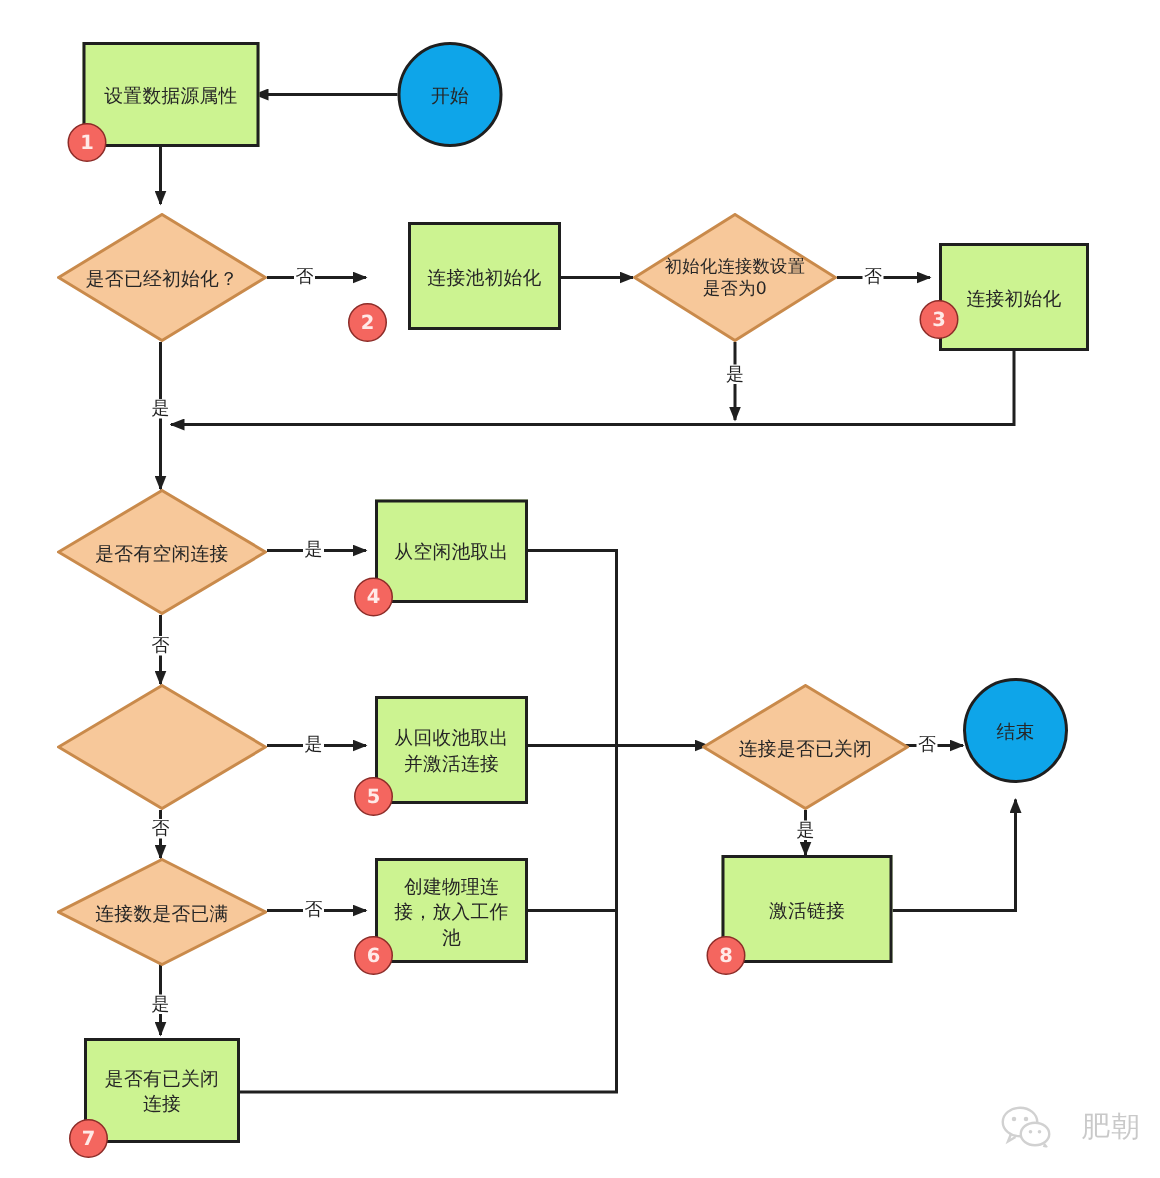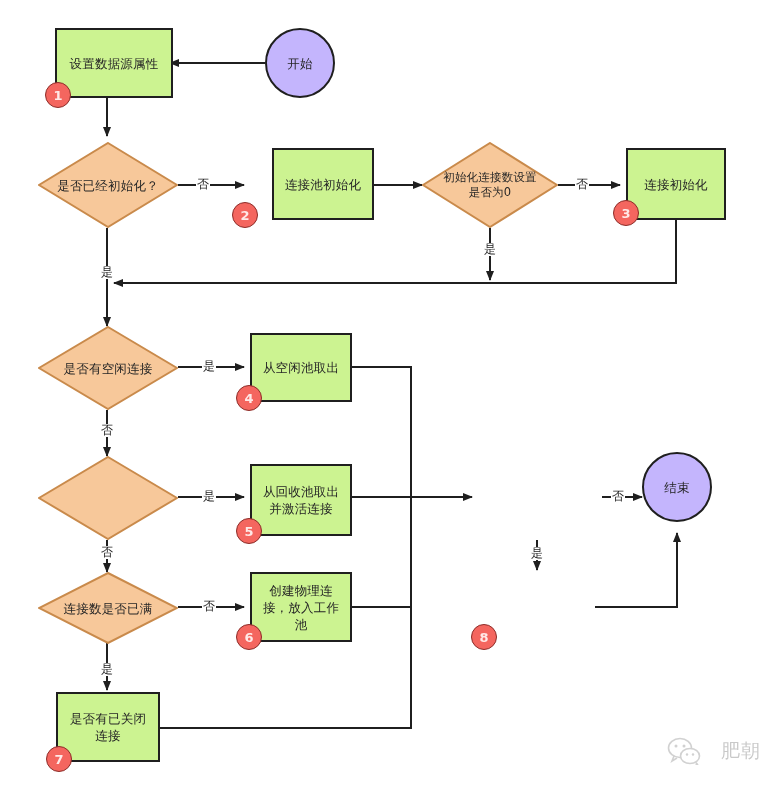--- a/index.html
+++ b/index.html
@@ -41,21 +41,21 @@
     display: block;
     width: 100%;
     padding: 0 4px;
     white-space: pre-line;
   }
   .process {
     background: #ccf391;
     border: 2px solid #1f1f1f;
   }
   .terminator {
-    background: #c4b5fd;
+    background: #0ea5e9;
     border: 2px solid #1f1f1f;
     border-radius: 50%;
   }
   .decision {
     background: transparent;
     border: none;
   }
   .decision .dshape {
     position: absolute;
     left: 0;
@@ -192,21 +192,21 @@
   </div>
   <div class="badge" style="left:232px; top:202px;">2</div>
 
   <div class="node decision" style="left:422px; top:142px; width:136px; height:86px;">
     <svg class="dshape" viewBox="0 0 136 86" preserveAspectRatio="none">
       <polygon points="68,1 135,43 68,85 1,43" fill="#f7c89a" stroke="#c98a4b" stroke-width="2"></polygon>
     </svg>
     <span class="label" style="font-size:11.5px; line-height:15px; width:96px;">初始化连接数设置是否为0</span>
   </div>
 
-  <div class="node process" style="left:626px; top:148px; width:100px; height:72px;">
+  <div class="node process" style="left:626px; top:162px; width:100px; height:72px;">
     <span class="label">连接初始化</span>
   </div>
   <div class="badge" style="left:613px; top:200px;">3</div>
 
   <div class="node decision" style="left:38px; top:326px; width:140px; height:84px;">
     <svg class="dshape" viewBox="0 0 140 84" preserveAspectRatio="none">
       <polygon points="70,1 139,42 70,83 1,42" fill="#f7c89a" stroke="#c98a4b" stroke-width="2"></polygon>
     </svg>
     <span class="label">是否有空闲连接</span>
   </div>
@@ -237,21 +237,30 @@
   <div class="node process" style="left:250px; top:572px; width:102px; height:70px;">
     <span class="label" style="width:88px;">创建物理连接，放入工作池</span>
   </div>
   <div class="badge" style="left:236px; top:624px;">6</div>
 
   <div class="node process" style="left:56px; top:692px; width:104px; height:70px;">
     <span class="label" style="width:88px;">是否有已关闭连接</span>
   </div>
   <div class="badge" style="left:46px; top:746px;">7</div>
 
-
+  <div class="node decision" style="left:468px; top:456px; width:138px; height:84px;">
+    <svg class="dshape" viewBox="0 0 138 84" preserveAspectRatio="none">
+      <polygon points="69,1 137,42 69,83 1,42" fill="#f7c89a" stroke="#c98a4b" stroke-width="2"></polygon>
+    </svg>
+    <span class="label">连接是否已关闭</span>
+  </div>
+
+  <div class="node process" style="left:481px; top:570px; width:114px; height:72px;">
+    <span class="label">激活链接</span>
+  </div>
   <div class="badge" style="left:471px; top:624px;">8</div>
 
   <div class="node terminator" style="left:642px; top:452px; width:70px; height:70px;">
     <span class="label">结束</span>
   </div>
 
   <div class="edge-label" style="left:196px; top:178px;">否</div>
   <div class="edge-label" style="left:100px; top:266px;">是</div>
   <div class="edge-label" style="left:575px; top:178px;">否</div>
   <div class="edge-label" style="left:483px; top:243px;">是</div>

